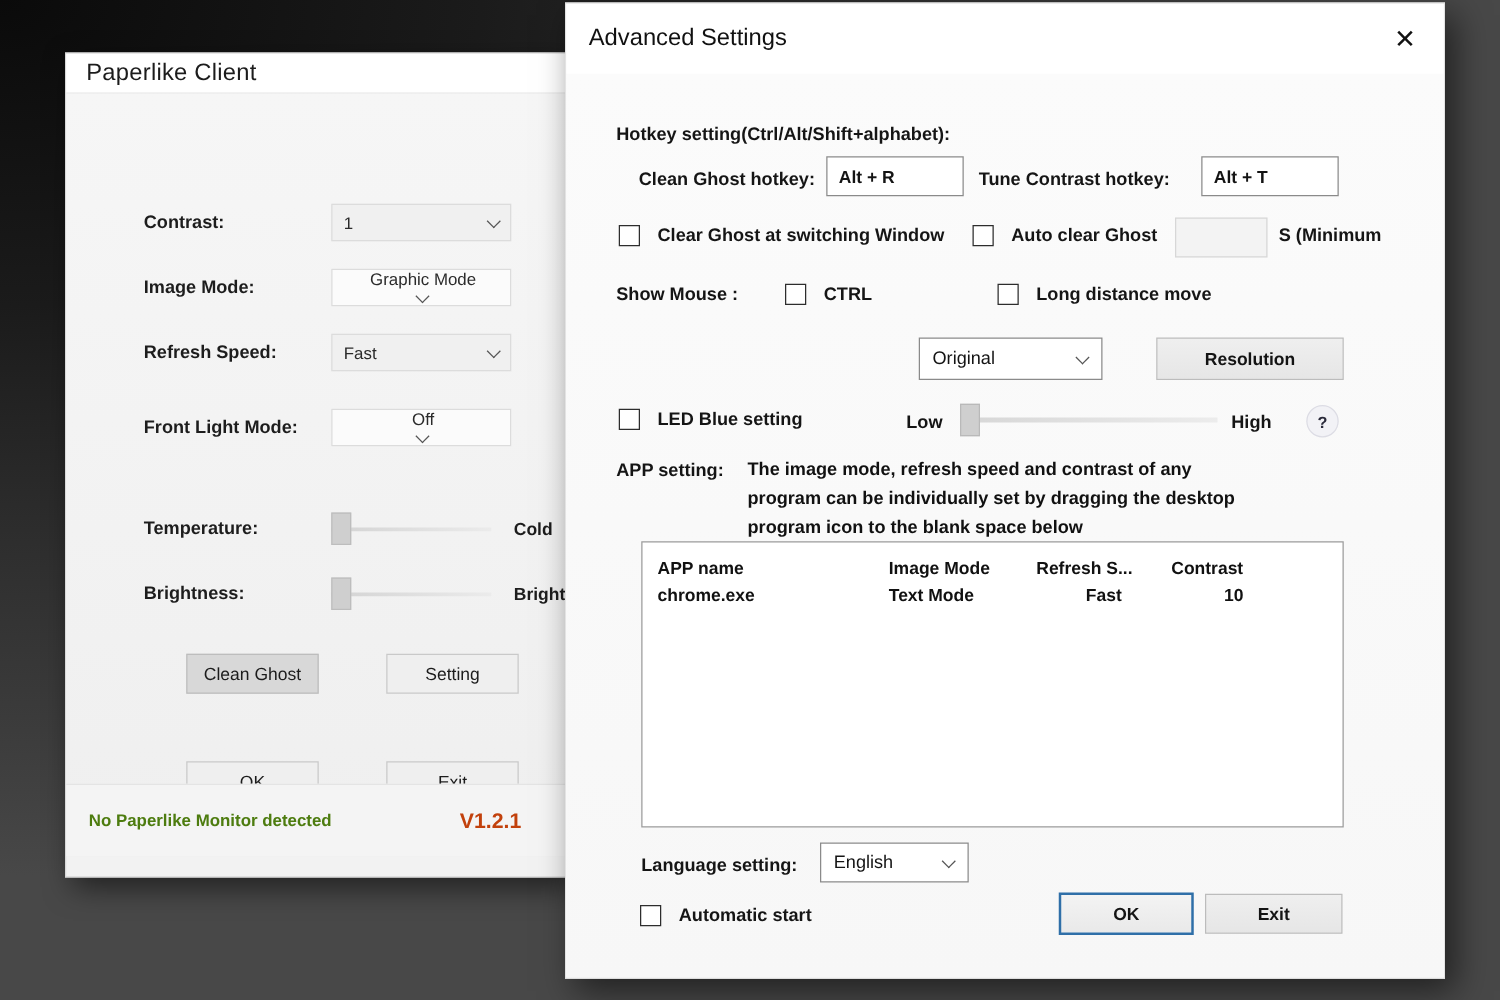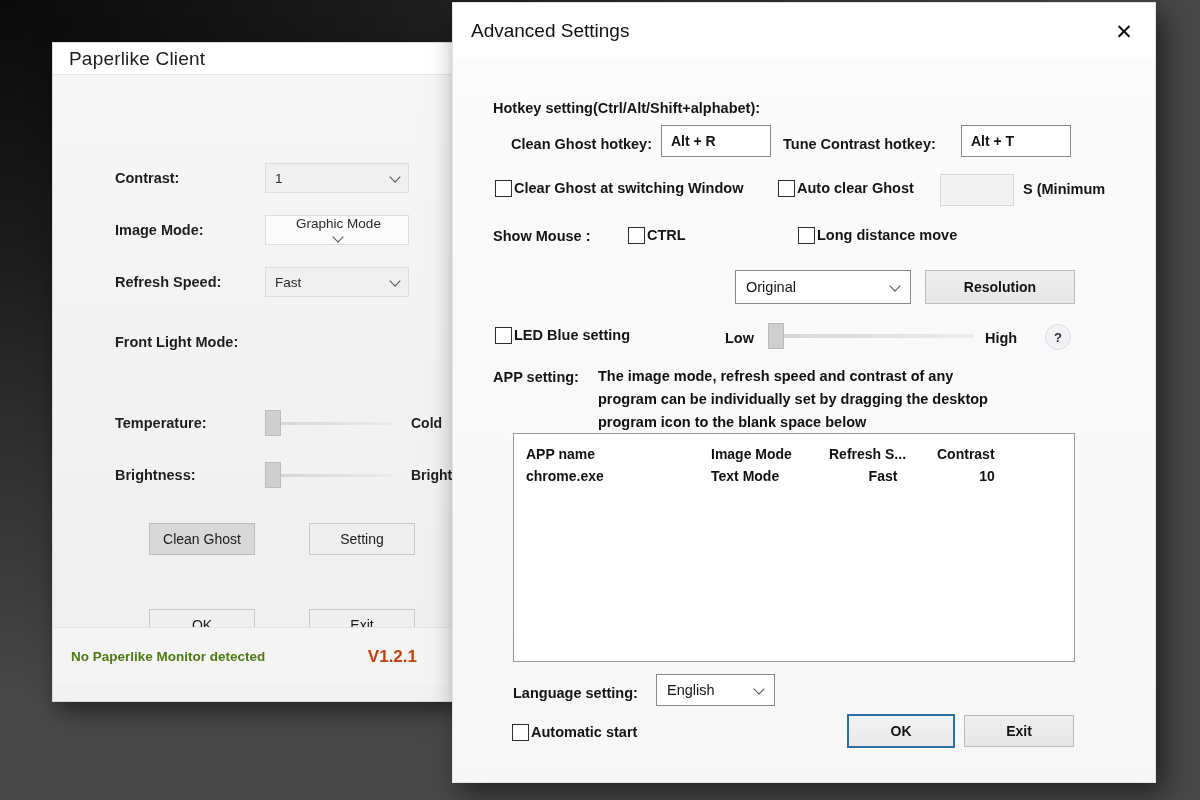--- a/index.html
+++ b/index.html
@@ -220,21 +220,22 @@
   .adv-input.blank { border: 1px solid #d7d7d7; background: #f3f3f3; }
   .cbx {
     width: 17px; height: 17px;
     border: 1.6px solid #2d2d2d;
     background: #fff;
     box-sizing: border-box;
     flex: 0 0 auto;
   }
   .cbx-row {
     display: flex;
-    gap: 2px;
+    align-items: center;
+    gap: 14px;
   }
   .cbx-row .adv-label { font-weight: bold; }
   .adv-btn {
     background: linear-gradient(180deg,#efefef,#e6e6e6);
     border: 1px solid #bcbcbc;
     box-sizing: border-box;
     display: flex;
     align-items: center;
     justify-content: center;
     font-size: 14px;
@@ -359,20 +360,24 @@
       <div class="pl-row" style="top:192px;">
         <div class="pl-label">Refresh Speed:</div>
         <div class="pl-select">
           <span>Fast</span>
           <span class="chev"></span>
         </div>
       </div>
 
       <div class="pl-row" style="top:252px;">
         <div class="pl-label">Front Light Mode:</div>
+        <div class="pl-select light">
+          <span>Off</span>
+          <span class="chev"></span>
+        </div>
       </div>
 
       <div class="pl-row" style="top:333px; width:360px;">
         <div class="pl-label">Temperature:</div>
         <div class="pl-slider-wrap">
           <div class="pl-track"></div>
           <div class="pl-thumb" style="left:0px;"></div>
         </div>
         <div class="pl-endlabel">Cold</div>
       </div>
@@ -428,21 +433,21 @@
       <div class="abs adv-label" style="left:40px; top:169px;">Show Mouse :</div>
       <div class="abs cbx-row" style="left:175px; top:168px;">
         <span class="cbx"></span>
         <span class="adv-label">CTRL</span>
       </div>
       <div class="abs cbx-row" style="left:345px; top:168px;">
         <span class="cbx"></span>
         <span class="adv-label">Long distance move</span>
       </div>
 
-      <div class="abs adv-select" style="left:282px; top:211px; width:176px; height:34px;">
+      <div class="abs adv-select" style="left:282px; top:211px; width:147px; height:34px;">
         <span>Original</span>
         <span class="chev"></span>
       </div>
       <div class="abs adv-btn" style="left:472px; top:211px; width:150px; height:34px;">Resolution</div>
 
       <div class="abs cbx-row" style="left:42px; top:268px;">
         <span class="cbx"></span>
         <span class="adv-label">LED Blue setting</span>
       </div>
       <div class="abs adv-label" style="left:272px; top:271px;">Low</div>

